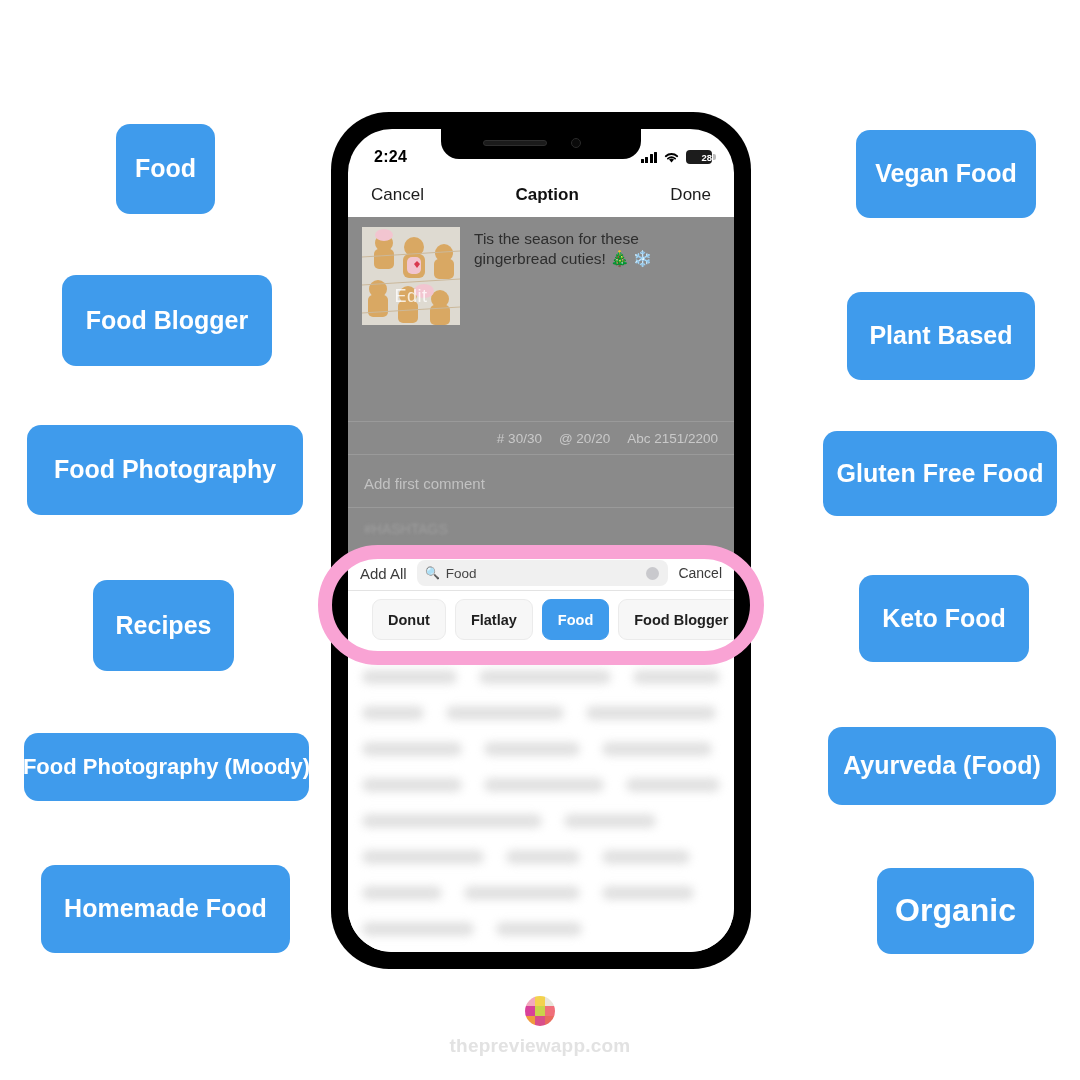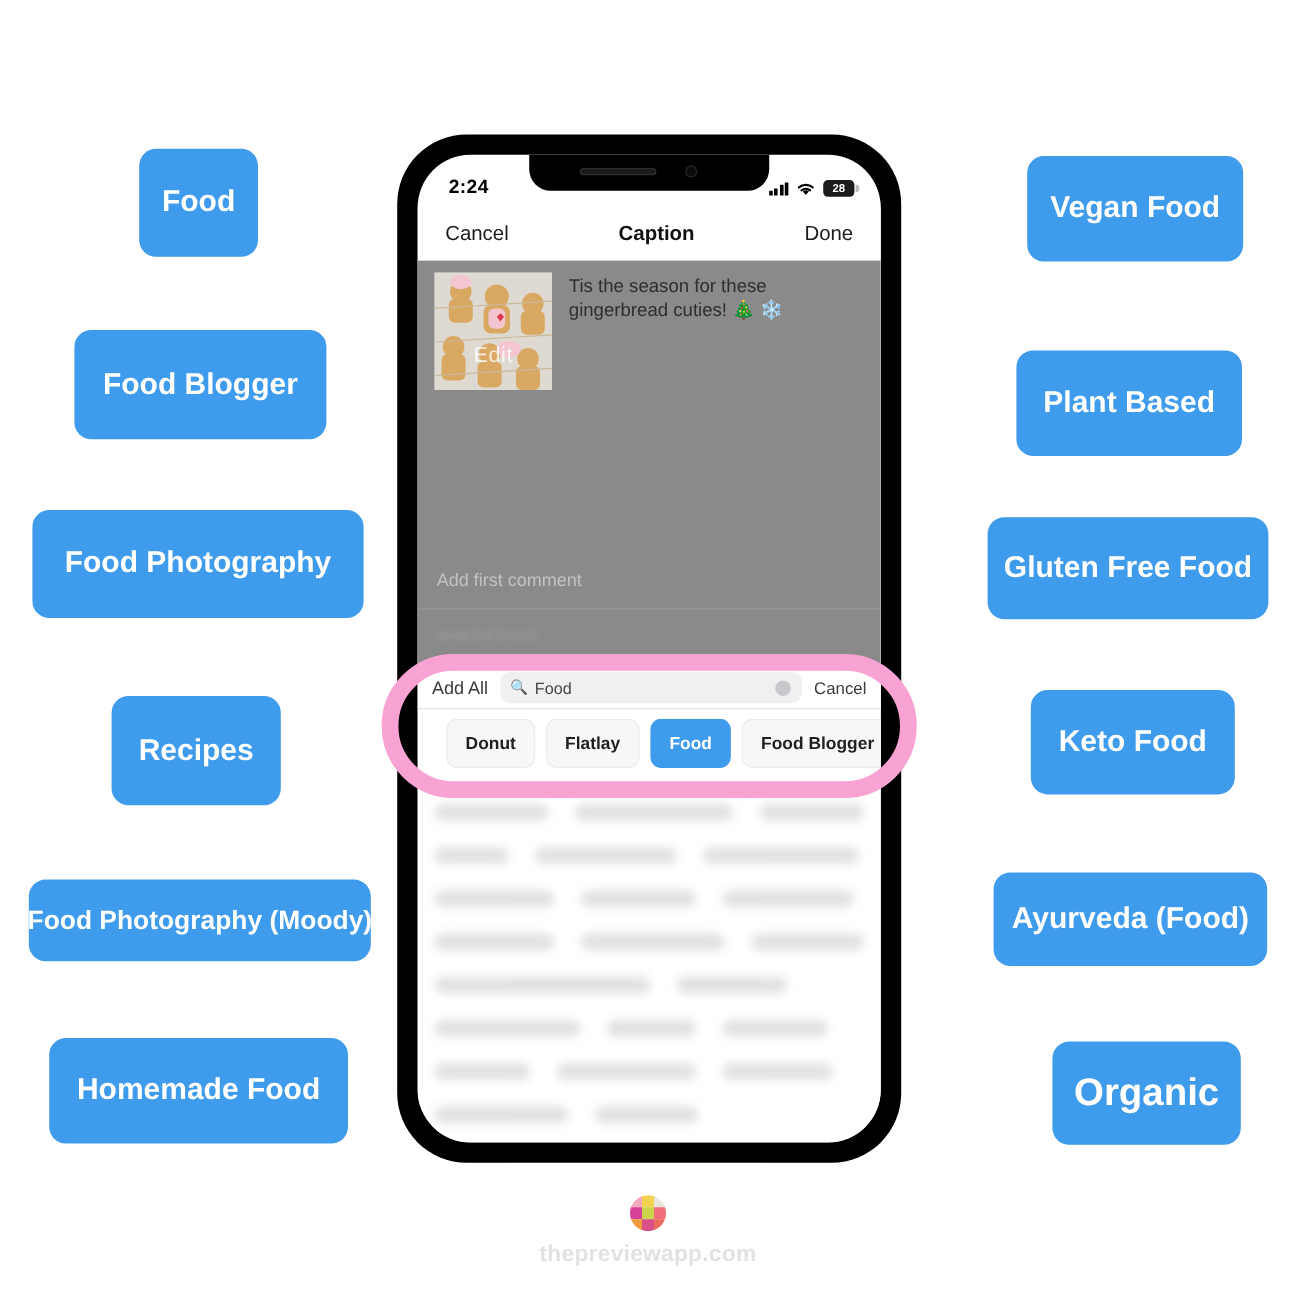--- a/index.html
+++ b/index.html
@@ -127,21 +127,21 @@
   .bars i:nth-child(3){ height: 8.5px; }
   .bars i:nth-child(4){ height: 11px; }
 
   .battery {
     position: relative;
     width: 26px; height: 14px;
     background: #1c1c1c;
     border-radius: 4px;
     display: flex;
     align-items: center;
-    justify-content: center;
+    justify-content: flex-end;
   }
   .battery span {
     color: #fff; font-size: 9.5px; font-weight: bold;
   }
   .battery::after {
     content: "";
     position: absolute;
     right: -3.5px; top: 4px;
     width: 2.5px; height: 6px;
     background: #bdbdbd;
@@ -501,20 +501,25 @@
             <path d="M0 30 L98 24"></path>
               <path d="M0 58 L98 52"></path>
               <path d="M0 86 L98 80"></path>
           </g>
         </svg>
         <div id="thumb-edit">Edit</div>
       </div>
       <div id="caption-text">Tis the season for these gingerbread cuties! 🎄 ❄️</div>
     </div>
 
+    <div id="counter-row">
+      <span># 30/30</span>
+      <span>@ 20/20</span>
+      <span>Abc 2151/2200</span>
+    </div>
 
     <div id="first-comment">Add first comment</div>
     <div id="first-comment-sep"></div>
     <div id="hashtags-faint">#HASHTAGS</div>
 
     <div id="search-row">
       <div id="add-all">Add All</div>
       <div id="search-field">
         <span id="search-glyph">🔍</span>
         <span>Food</span>

